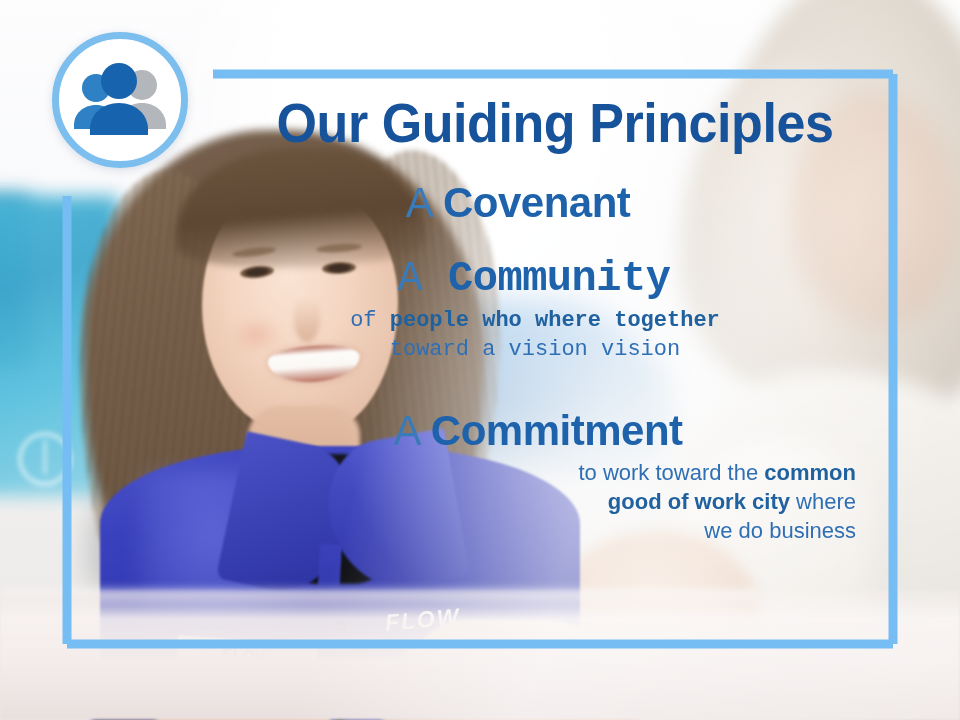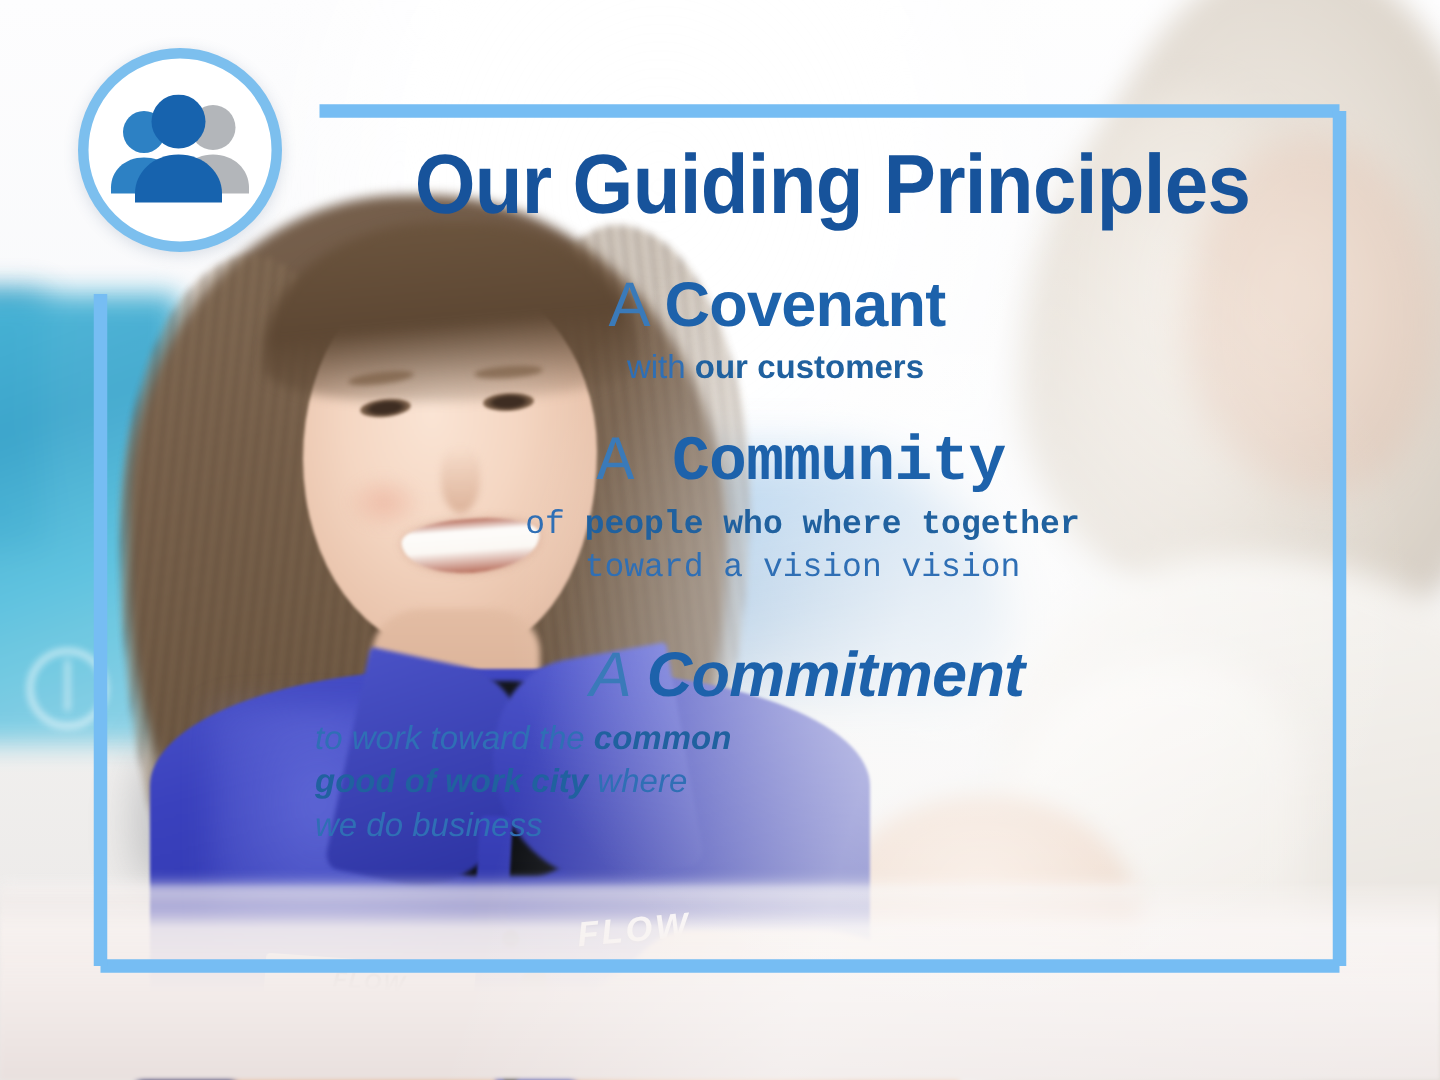--- a/index.html
+++ b/index.html
@@ -370,23 +370,23 @@
     text-align:right;
   }
   .p-sub b{font-weight:700;color:#20619f;}
 
   
   #block-covenant .p-head{text-align:center;padding-right:40px;}
   #block-covenant .p-sub{text-align:center;padding-right:42px;}
   #block-community{margin-top:22px;font-family:Liberation Mono, monospace;}
   #block-community .p-head{text-align:center;padding-right:8px;}
   #block-community .p-sub{text-align:center;padding-right:6px;}
-  #block-commitment{margin-top:30px;font-style:italic;}
+  #block-commitment{margin-top:40px;}
   #block-commitment .p-head{text-align:center;padding-right:0;}
-  #block-commitment .p-sub{text-align:left;padding-right:10px;}
+  #block-commitment .p-sub{text-align:right;padding-right:10px;}
 </style>
 </head>
 <body>
 
 <div id="stage">
 
   <div class="photo">
     <div class="bg-base"></div>
     <div class="bg-window"></div>
     <div class="bg-display-dark"></div>
@@ -479,23 +479,20 @@
     </svg>
   </div>
 
   <div class="title">Our Guiding Principles</div>
 
   <div class="principles">
     <div class="p-block" id="block-covenant">
       <div class="p-head">
         <span>A </span><span class="kw">Covenant</span>
       </div>
-      <div class="p-sub">
-        <span>with </span><b>our customers</b>
-      </div>
     </div>
 
     <div class="p-block" id="block-community">
       <div class="p-head">
         <span>A </span><span class="kw">Community</span>
       </div>
       <div class="p-sub">
         <span>of </span><b>people who where together</b>
       </div>
       <div class="p-sub">

